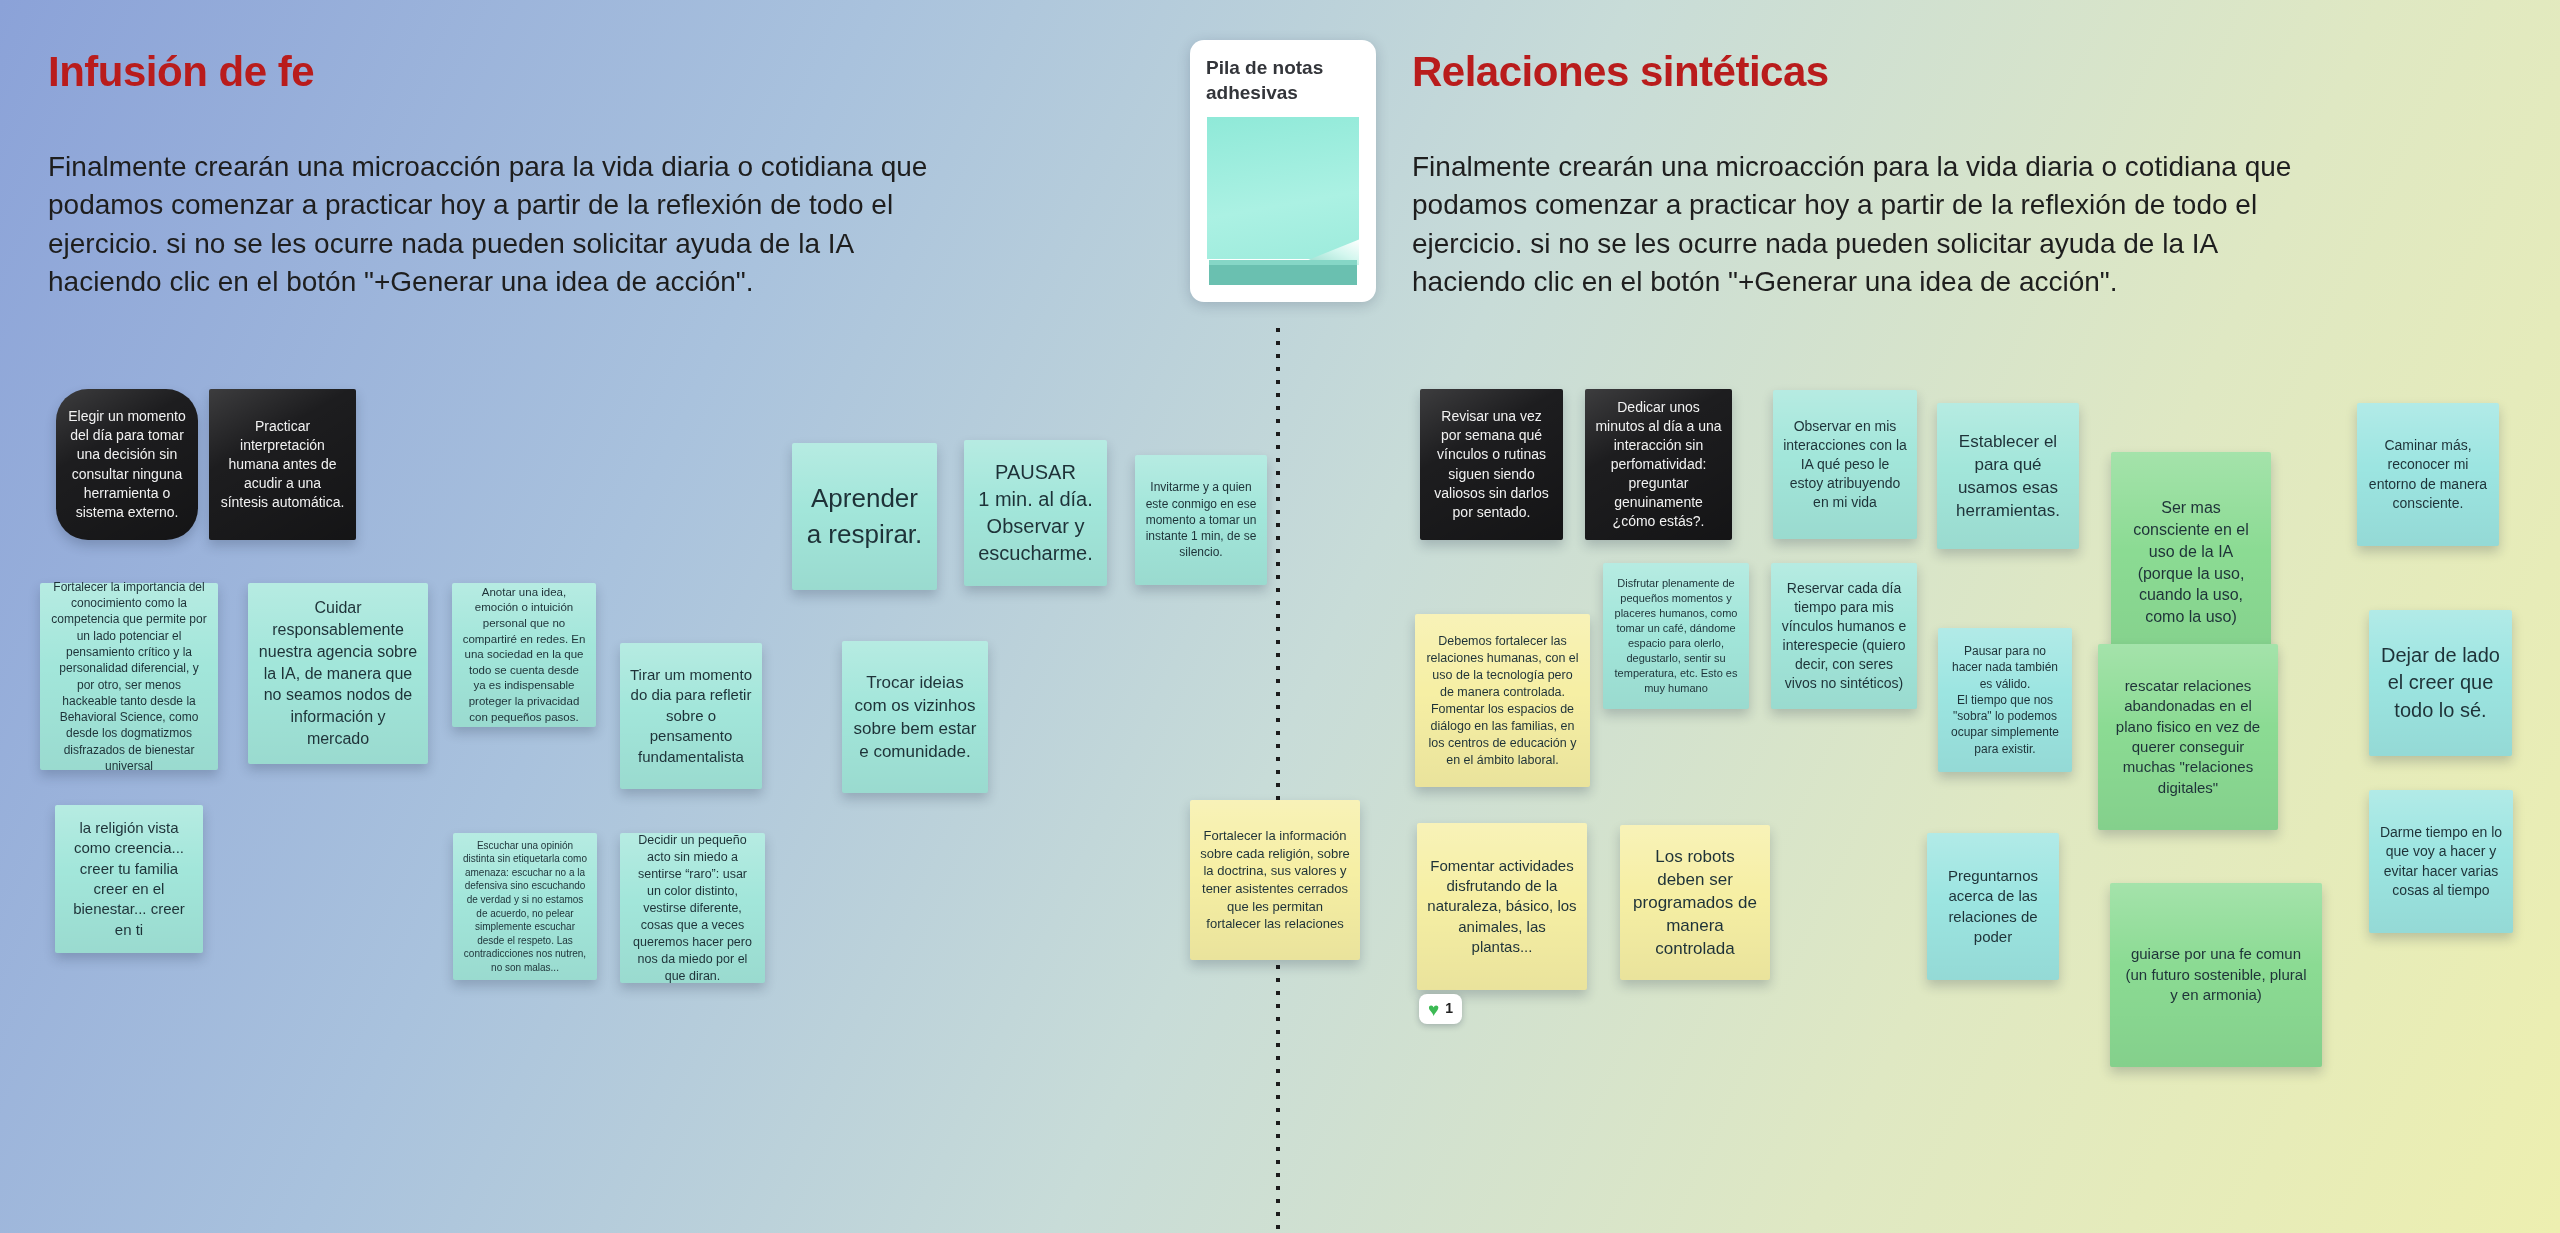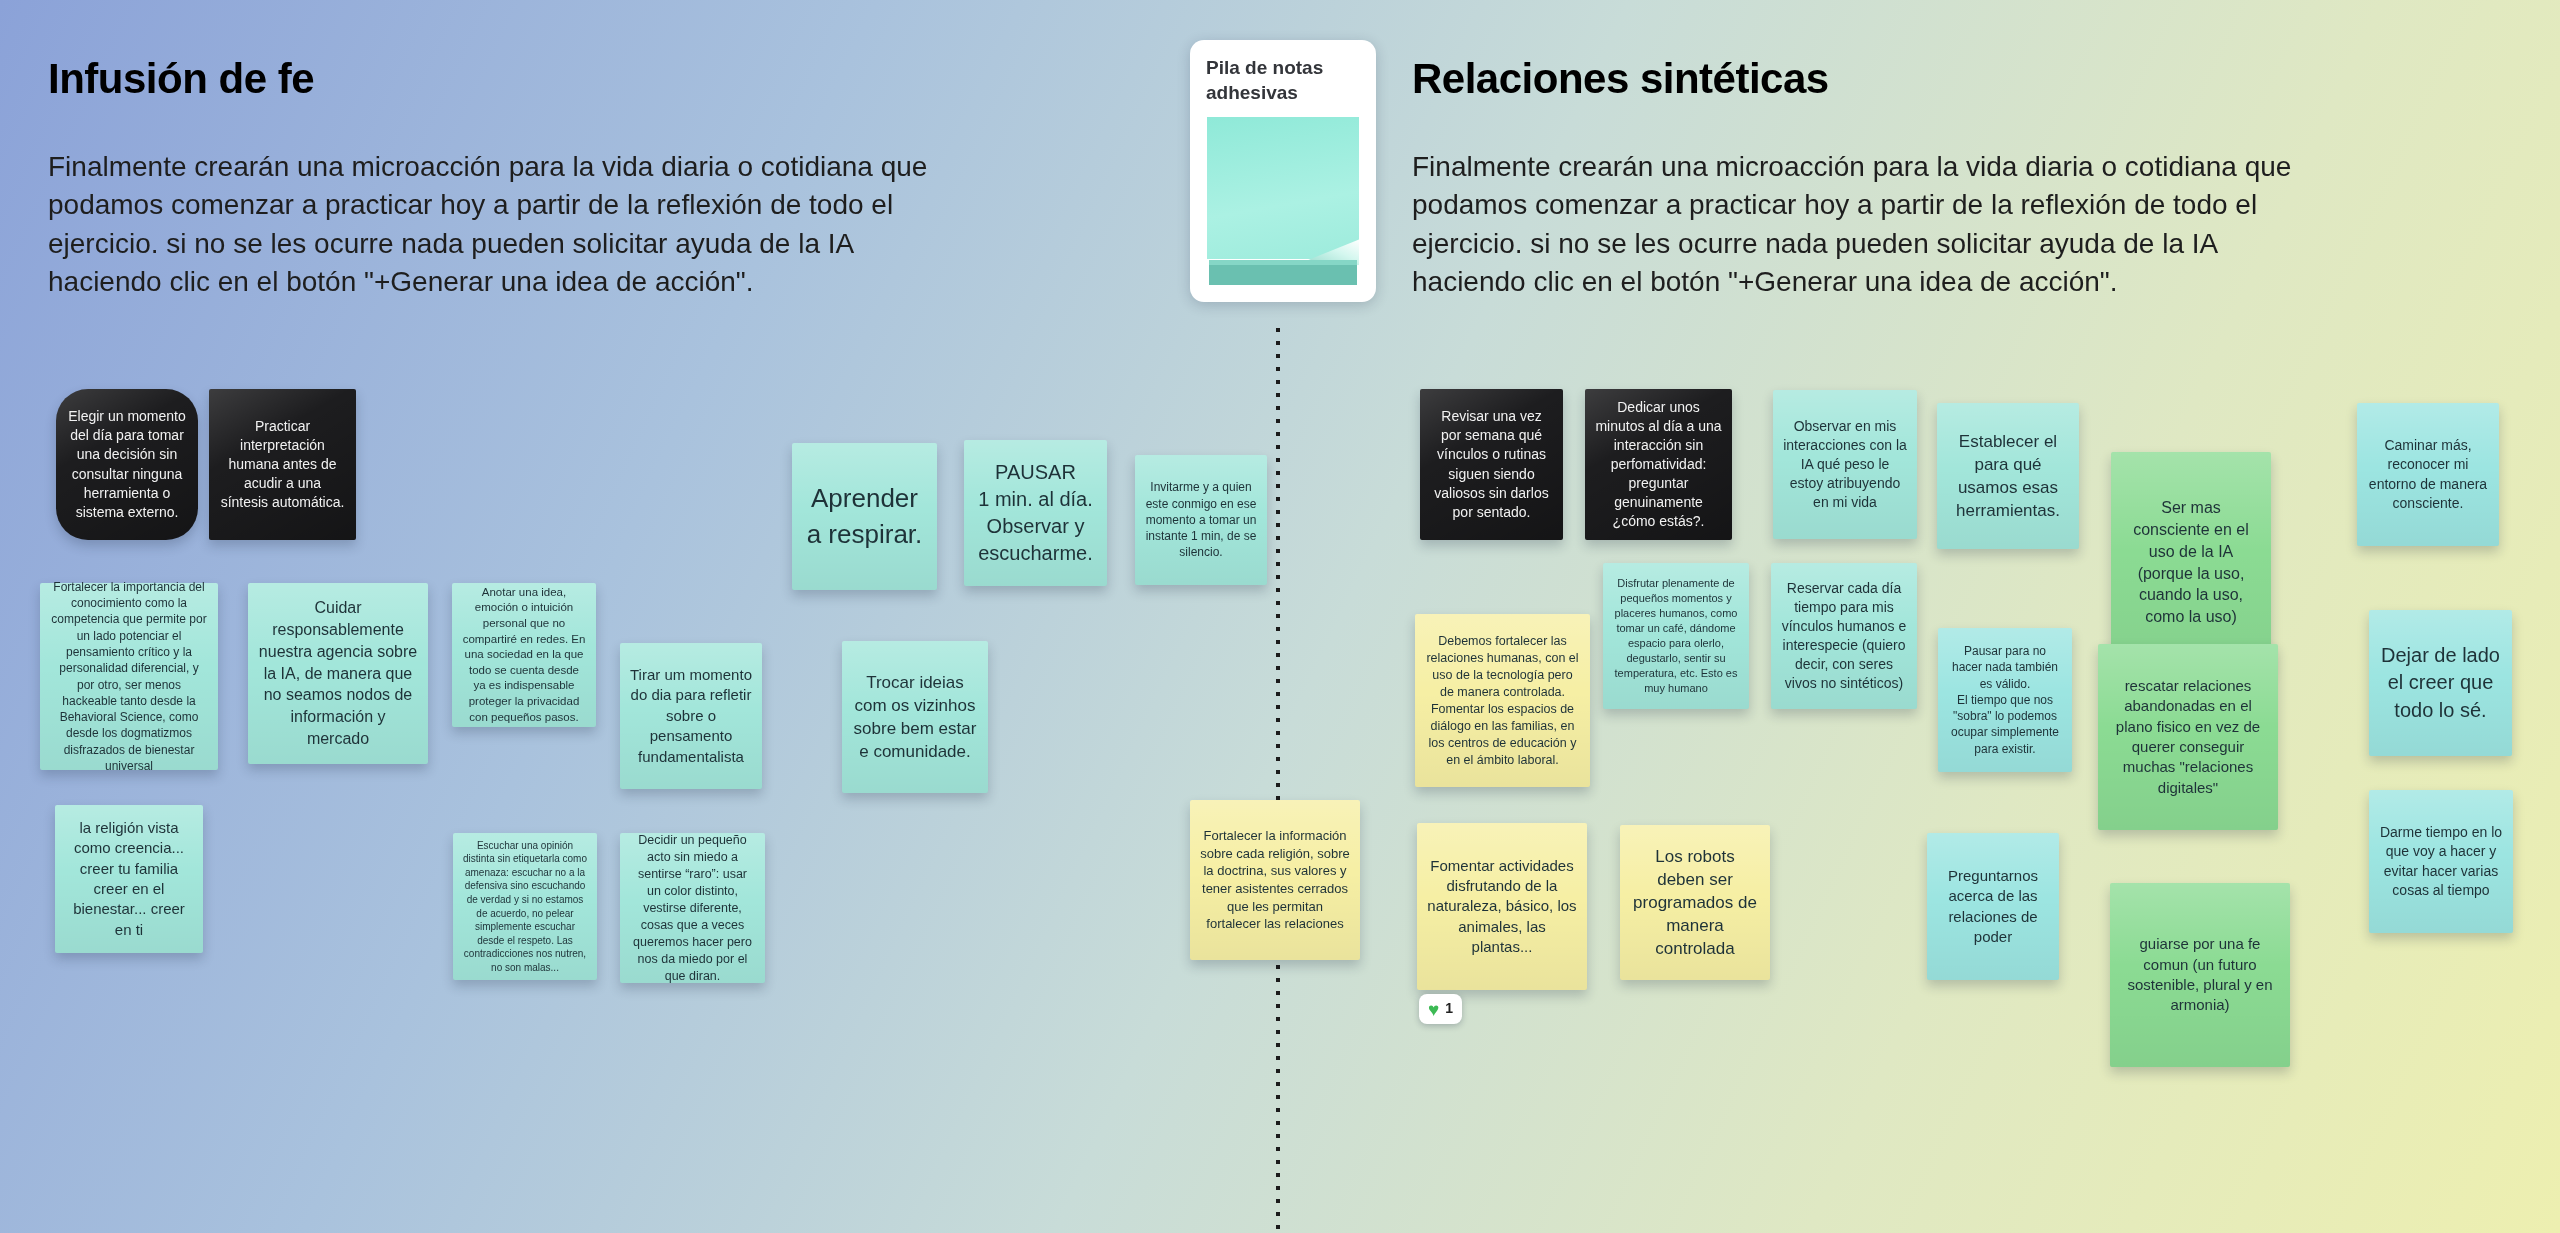--- a/index.html
+++ b/index.html
@@ -2,21 +2,21 @@
 <html style="--teal: #a2e6da; --cyan: #9ce5e1; --green: #8bdb93; --yellow: #f6efa4; --dark: #1d1d1f; --card_bg: #ffffff; --pile_base: #6ac0b0; --text_dark: #1e3238; --text_light: #f2f2f2; --divider: #1b1b1b; --bg1: #8ba2d8; --bg2: #a9c2dd; --bg3: #c8dcd8; --bg4: #dfe8c3; --bg5: #edefb0;"><head>
 <meta charset="utf-8">
 <style>
   html,body{margin:0;padding:0;}
   body{
     width:2560px;height:1233px;overflow:hidden;position:relative;
     font-family:"Liberation Sans", sans-serif;
     background:linear-gradient(115deg, var(--bg1,#8ba2d8) 0%, var(--bg2,#a9c2dd) 28%, var(--bg3,#c8dcd8) 52%, var(--bg4,#dfe8c3) 76%, var(--bg5,#edefb0) 100%);
   }
   .section-title{
-    position:absolute;top:55px;font-size:42px;font-weight:700;color:#000000;
+    position:absolute;top:48px;font-size:42px;font-weight:700;color:#b91c1c;
     letter-spacing:-0.5px;
   }
   .section-desc{
     position:absolute;top:148px;width:915px;font-size:28px;line-height:1.37;color:#1e1e1e;
   }
   .left-block{left:48px;}
   .right-block{left:1412px;}
 
   .divider{
     position:absolute;left:1276px;top:328px;height:905px;width:4px;
@@ -175,19 +175,19 @@
         <span class="heart">♥</span>
         <span class="count">1</span>
       </div>
     </div>
     <div class="note yellow" style="left: 1620px; top: 825px; width: 150px; height: 155px; font-size: 17px;">
       <span class="txt">Los robots deben ser programados de manera controlada</span>
     </div>
     <div class="note cyan" style="left: 1927px; top: 833px; width: 132px; height: 147px; font-size: 15px;">
       <span class="txt">Preguntarnos acerca de las relaciones de poder</span>
     </div>
-    <div class="note green" style="left: 2110px; top: 883px; width: 180px; height: 184px; font-size: 15px;">
+    <div class="note green" style="left: 2110px; top: 883px; width: 212px; height: 184px; font-size: 15px;">
       <span class="txt">guiarse por una fe comun (un futuro sostenible, plural y en armonia)</span>
     </div>
     <div class="note cyan" style="left: 2369px; top: 790px; width: 144px; height: 143px; font-size: 14px;">
       <span class="txt">Darme tiempo en lo que voy a hacer y evitar hacer varias cosas al tiempo</span>
     </div>
   </div>
 
 </body></html>

